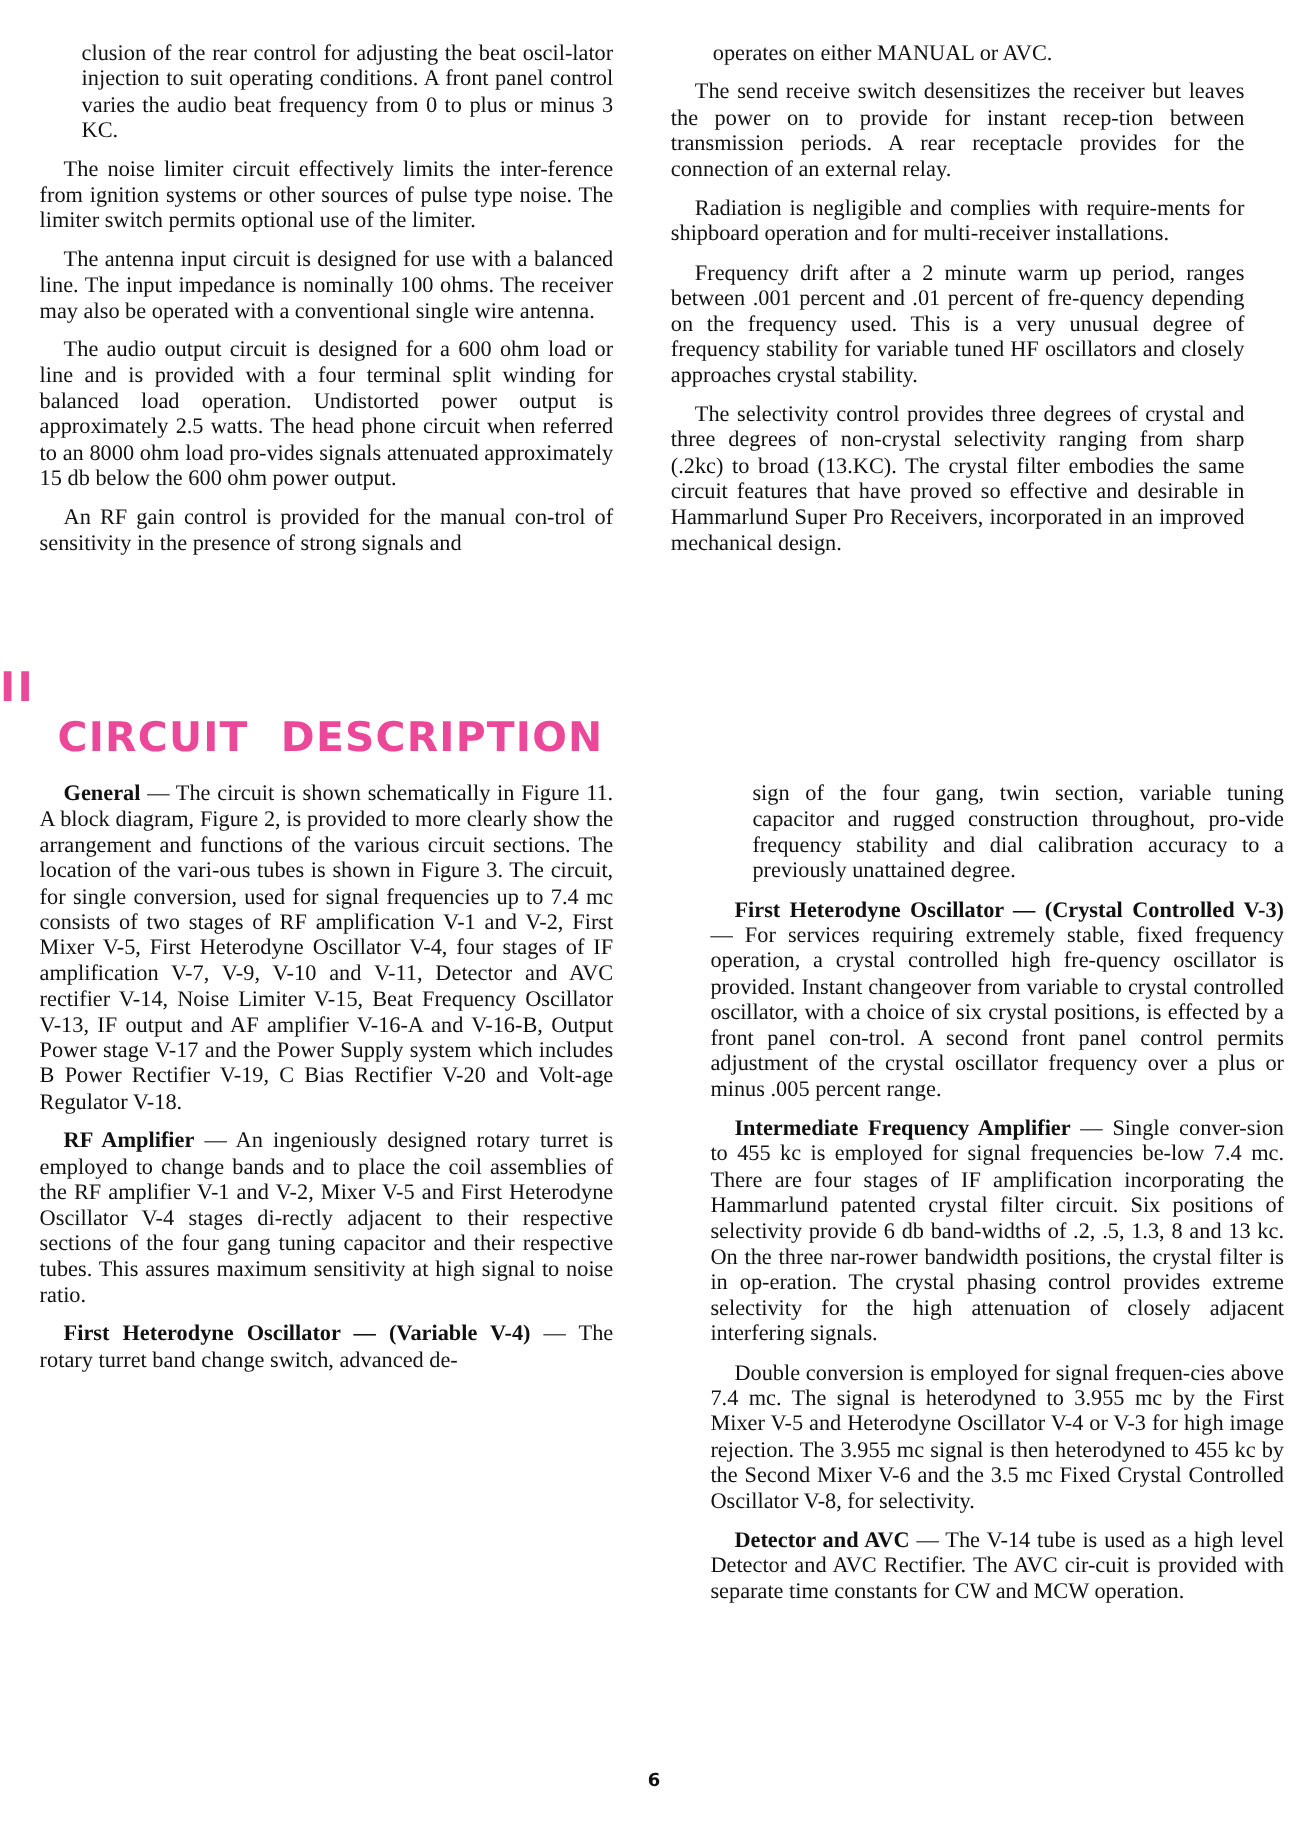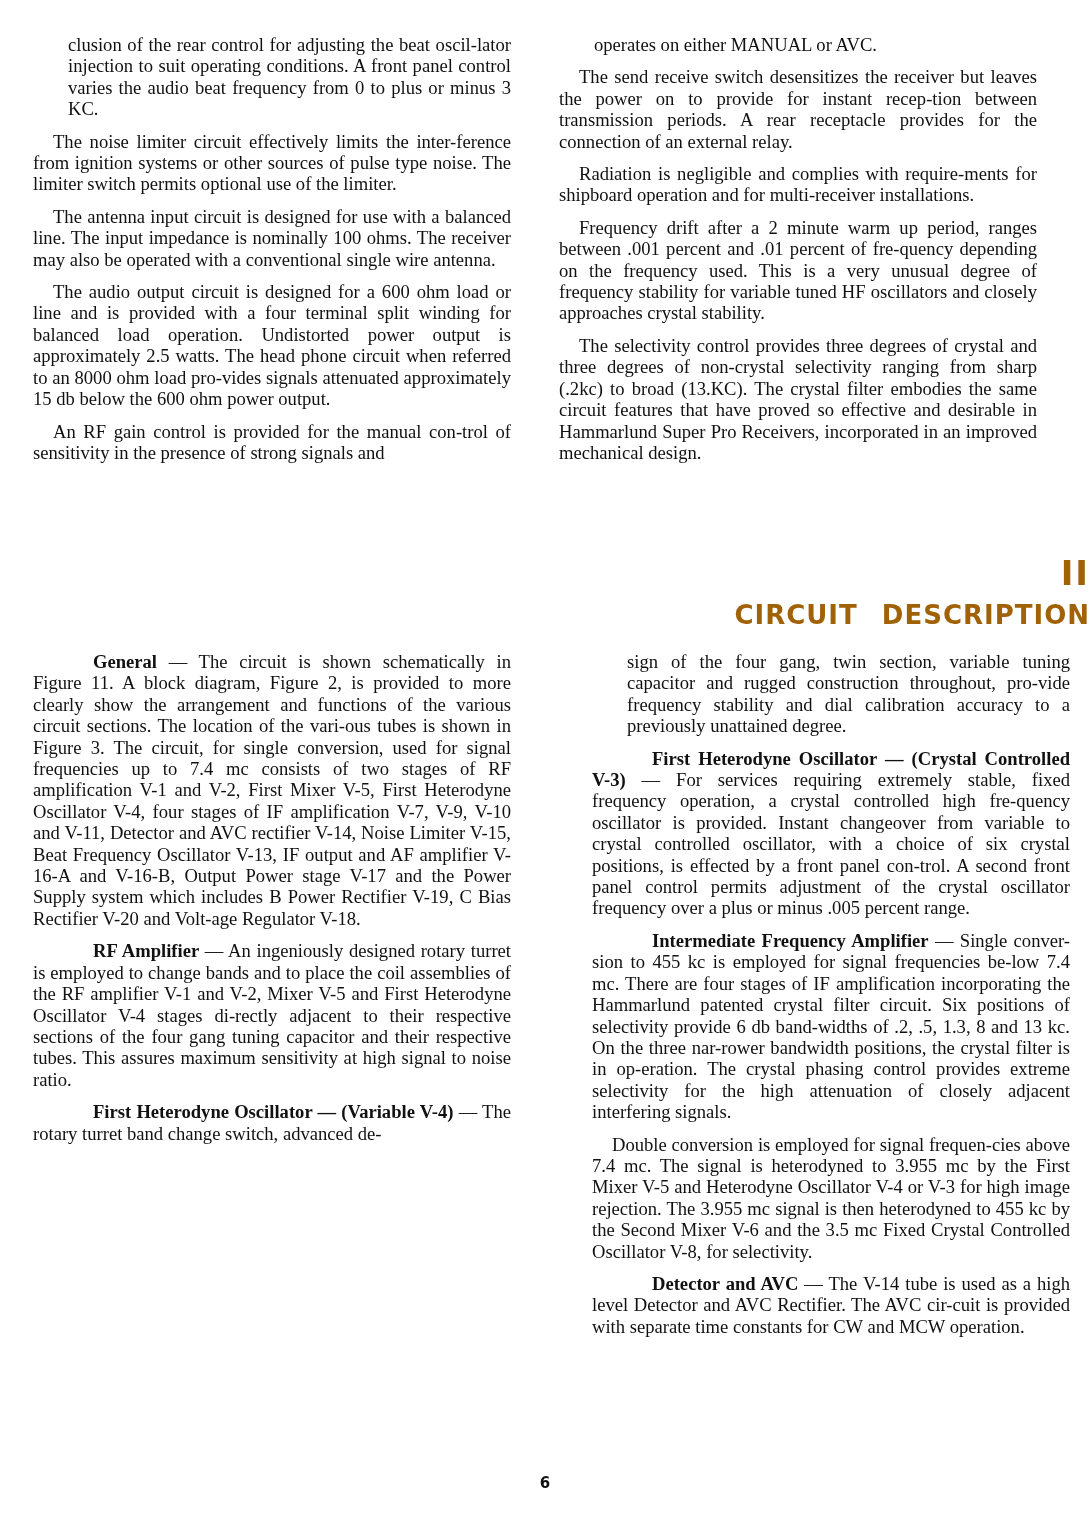--- a/index.html
+++ b/index.html
@@ -10,35 +10,35 @@
   }
   .col {
     position: absolute;
     width: 478px;
     font-size: 18.6px;
     line-height: 21.4px;
     text-align: justify;
   }
   .col p { margin: 0 0 11px 0; text-indent: 20px; }
   .col p.noindent { text-indent: 0; margin-left: 35px; }
-  .col p .lead { font-weight: bold; margin-left: 40px; }
+  .col p .lead { font-weight: bold; }
   #top-left  { left: 33px;  top: 34px; }
   #top-right { left: 559px; top: 34px; }
   #bot-left  { left: 33px;  top: 651px; }
   #bot-right { left: 592px; top: 651px; }
   .gap-big { margin-bottom: 32px !important; }
 
   #section-heading {
     position: absolute; left: 0; width: 1090px; top: 553px;
-    text-align: right;
+    text-align: left;
     font-family: "DejaVu Sans", "Liberation Sans", sans-serif;
-    font-weight: bold; color: #a16207;
+    font-weight: bold; color: #ec4899;
   }
   #section-number { font-size: 34px; line-height: 40px; letter-spacing: 2px; }
-  #section-title { font-size: 26px; line-height: 44px; letter-spacing: 1px; word-spacing: 14px; }
+  #section-title { font-size: 34px; line-height: 44px; letter-spacing: 1px; word-spacing: 14px; padding-left: 48px; }
 
   #page-number {
     position: absolute; left: 0; width: 1090px; top: 1474px;
     text-align: center;
     font-family: "DejaVu Sans", sans-serif; font-weight: bold; font-size: 15px;
   }
 </style>
 </head>
 <body>
 

